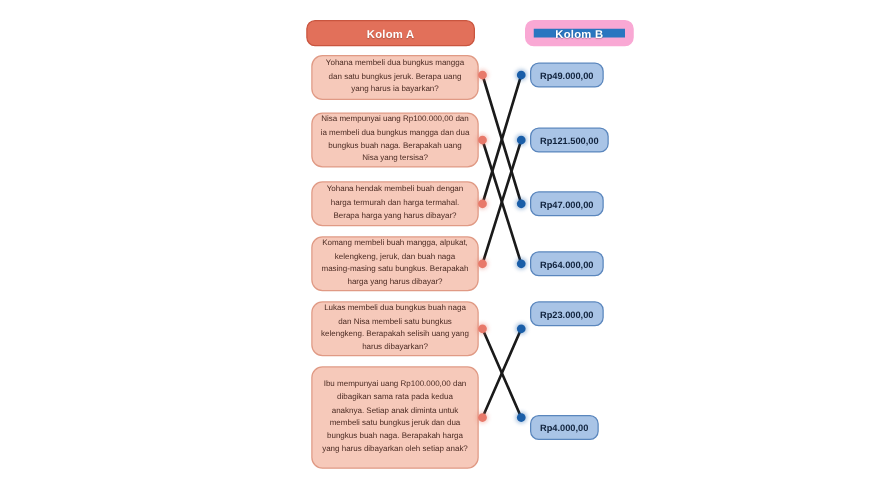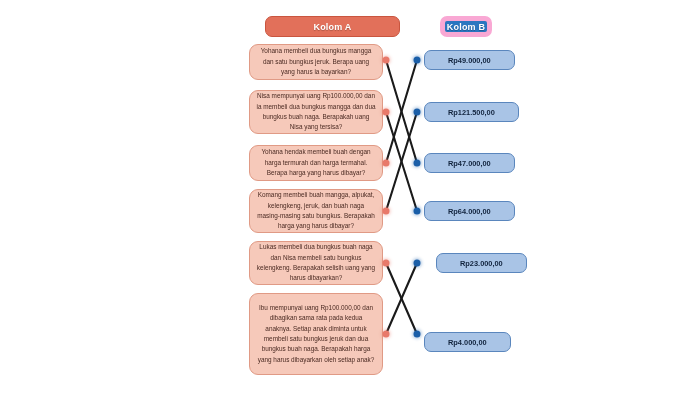--- a/index.html
+++ b/index.html
@@ -25,35 +25,34 @@
   .col-header {
     position: absolute;
     box-sizing: border-box;
     display: flex;
     align-items: center;
     justify-content: center;
     font-weight: bold;
     color: #ffffff;
     text-shadow: 0 1px 1px rgba(0,0,0,.25);
     border-radius: 7px;
-    margin-left: 20px;
   }
   #header-a {
     left: 245px; top: 16px;
     width: 135px; height: 21px;
     background: #e2705a;
     border: 1px solid #c9553f;
     font-size: 9px;
     letter-spacing: .2px;
   }
   #header-b {
     left: 420px; top: 16px;
-    width: 52px; height: 21px;
+    width: 87px; height: 21px;
     background: #2a76c0;
-    border: 5px solid #f9a8d4;
+    border: 7px solid #f9a8d4;
     font-size: 9px;
     letter-spacing: .2px;
   }
 
   
   .q-card {
     position: absolute;
     left: 249px;
     width: 134px;
     box-sizing: border-box;
@@ -78,21 +77,21 @@
     box-sizing: border-box;
     background: #a9c4e6;
     border: 1.2px solid #5a86bd;
     border-radius: 7px;
     color: #11233d;
     font-size: 7.4px;
     font-weight: bold;
     display: flex;
     align-items: center;
     justify-content: center;
-    padding: 0 23px;
+    padding: 0 7px;
   }
 
   
   .dot {
     position: absolute;
     width: 7px;
     height: 7px;
     border-radius: 50%;
     transform: translate(-50%, -50%);
   }
@@ -160,21 +159,21 @@
       </div>
       <div class="a-badge" style="top: 102px; justify-content: flex-end;">
         <span>Rp121.500,00</span>
       </div>
       <div class="a-badge" style="top: 153px;">
         <span>Rp47.000,00</span>
       </div>
       <div class="a-badge" style="top: 201px; justify-content: center;">
         <span>Rp64.000,00</span>
       </div>
-      <div class="a-badge" style="top: 253px; margin-left: 12px;">
+      <div class="a-badge" style="top: 241px;">
         <span>Rp23.000,00</span>
       </div>
       <div class="a-badge" style="top: 332px;">
         <span>Rp4.000,00</span>
       </div>
     </div>
   <div id="dots-layer">
       <div class="dot dot-left" style="left: 386px; top: 60px;"></div>
       <div class="dot dot-left" style="left: 386px; top: 112px;"></div>
       <div class="dot dot-left" style="left: 386px; top: 163px;"></div>

